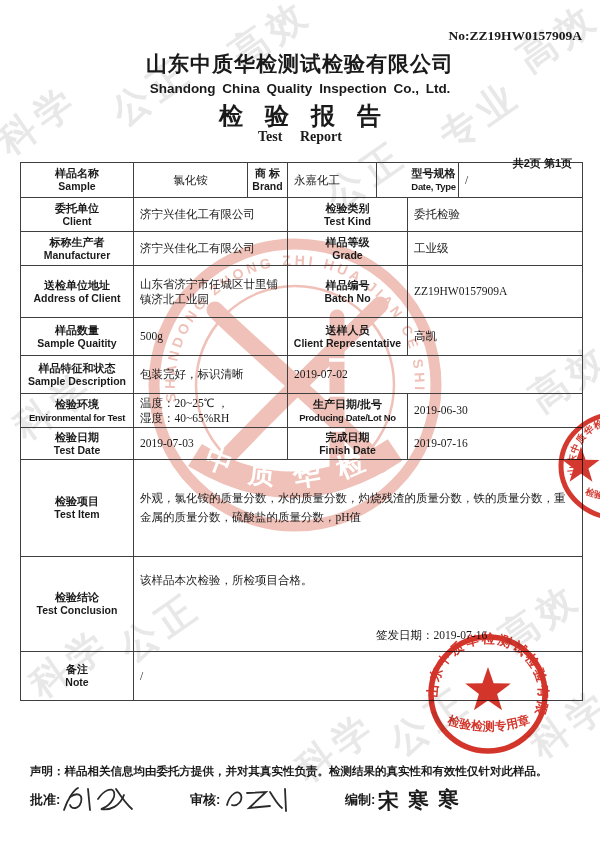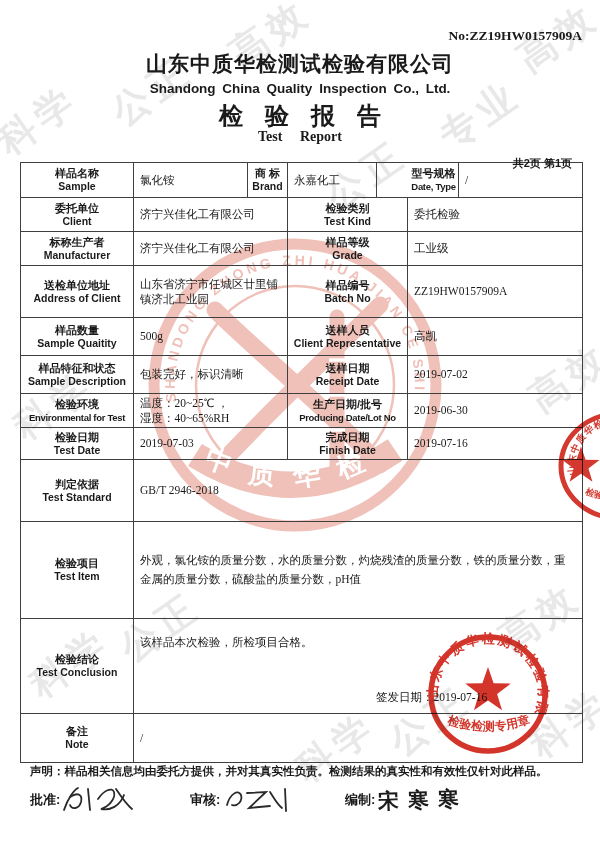--- a/index.html
+++ b/index.html
@@ -33,21 +33,21 @@
   .lab .cn{font-size:11px;font-weight:bold;line-height:13px;}
   .lab .en{font-size:10.5px;font-weight:bold;line-height:13px;}
   .lab .en.sm{font-size:9.5px;letter-spacing:-0.3px;}
   .val{align-items:flex-start;text-align:left;padding:2px 6px;
        font-family:"Liberation Serif",serif;font-size:11.5px;line-height:15px;}
   .val.big{line-height:19px;padding-right:10px;}
   .c1{width:113px;flex:none;}
   .c2{width:154px;flex:none;}
   .c3{width:120px;flex:none;}
   .c4{width:174px;flex:none;}
-  .r1c2{width:114px;flex:none;}
+  .r1c2{width:114px;flex:none;align-items:center;}
   .r1c3{width:40px;flex:none;text-align:right;}
   .r1c4{width:89px;flex:none;text-align:center;}
   .r1c5{width:50px;flex:none;margin-left:32px;}
   .r1c6{width:155px;flex:none;}
   .cw{width:448px;flex:none;}
   .rel{position:relative;}
   .issue-date{position:absolute;left:242px;bottom:8px;font-family:"Liberation Serif",serif;
               font-size:11.5px;}
   
   .statement{position:absolute;left:30px;top:764px;width:548px;font-size:11.5px;
@@ -199,24 +199,20 @@
     </div>
 
     <div class="tr" style="height:38px">
       <div class="td lab c1">
         <div class="cn">样品特征和状态</div>
           <div class="en">Sample Description</div>
         </div>
       <div class="td val c2">
           <div>包装完好，标识清晰</div>
         </div>
-      <div class="td lab c3">
-        <div class="cn">送样日期</div>
-          <div class="en">Receipt Date</div>
-        </div>
       <div class="td val c4">
           <div>2019-07-02</div>
         </div>
     </div>
 
     <div class="tr" style="height:34px">
       <div class="td lab c1">
         <div class="cn">检验环境</div>
           <div class="en sm">Environmental for Test</div>
         </div>
@@ -243,29 +239,20 @@
         </div>
       <div class="td lab c3">
         <div class="cn">完成日期</div>
           <div class="en">Finish  Date</div>
         </div>
       <div class="td val c4">
           <div>2019-07-16</div>
         </div>
     </div>
 
-    <div class="tr" style="height:62px">
-      <div class="td lab c1">
-        <div class="cn">判定依据</div>
-          <div class="en">Test Standard</div>
-        </div>
-      <div class="td val cw">
-          <div>GB/T 2946-2018</div>
-        </div>
-    </div>
 
     <div class="tr" style="height:97px">
       <div class="td lab c1">
         <div class="cn">检验项目</div>
           <div class="en">Test  Item</div>
         </div>
       <div class="td val cw big">
           <div>外观，氯化铵的质量分数，水的质量分数，灼烧残渣的质量分数，铁的质量分数，重金属的质量分数，硫酸盐的质量分数，pH值</div>
         </div>
     </div>

